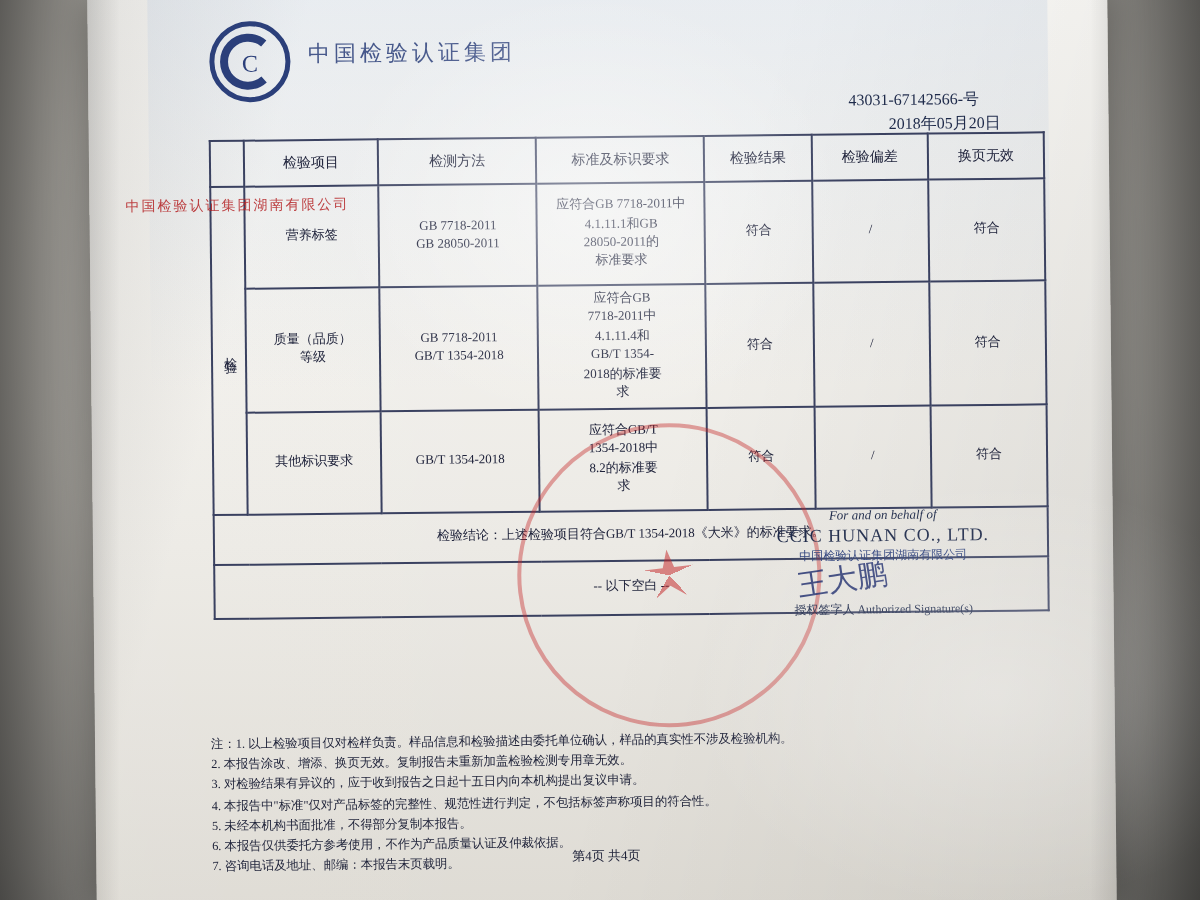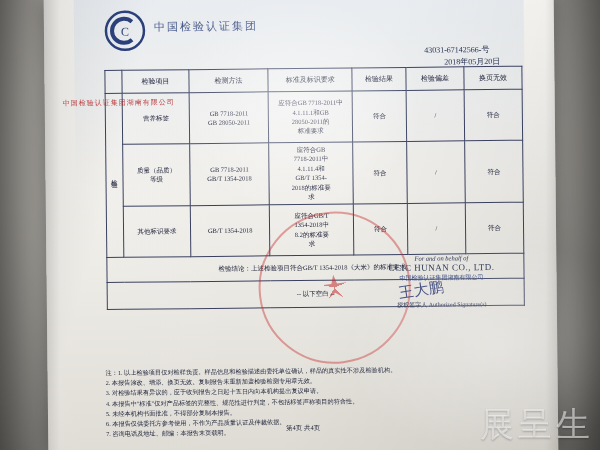--- a/index.html
+++ b/index.html
@@ -322,14 +322,13 @@
     </div>
 
     <div id="pagefoot">第4页 共4页</div>
 
     <div id="glare1" class="glare"></div>
     <div id="glare2" class="glare"></div>
   </div>
 
   <div id="shadowEdge"></div>
   <div id="shadowRight"></div>
-  <div id="watermark">展呈生</div>
 </div>
 
 </body></html>

